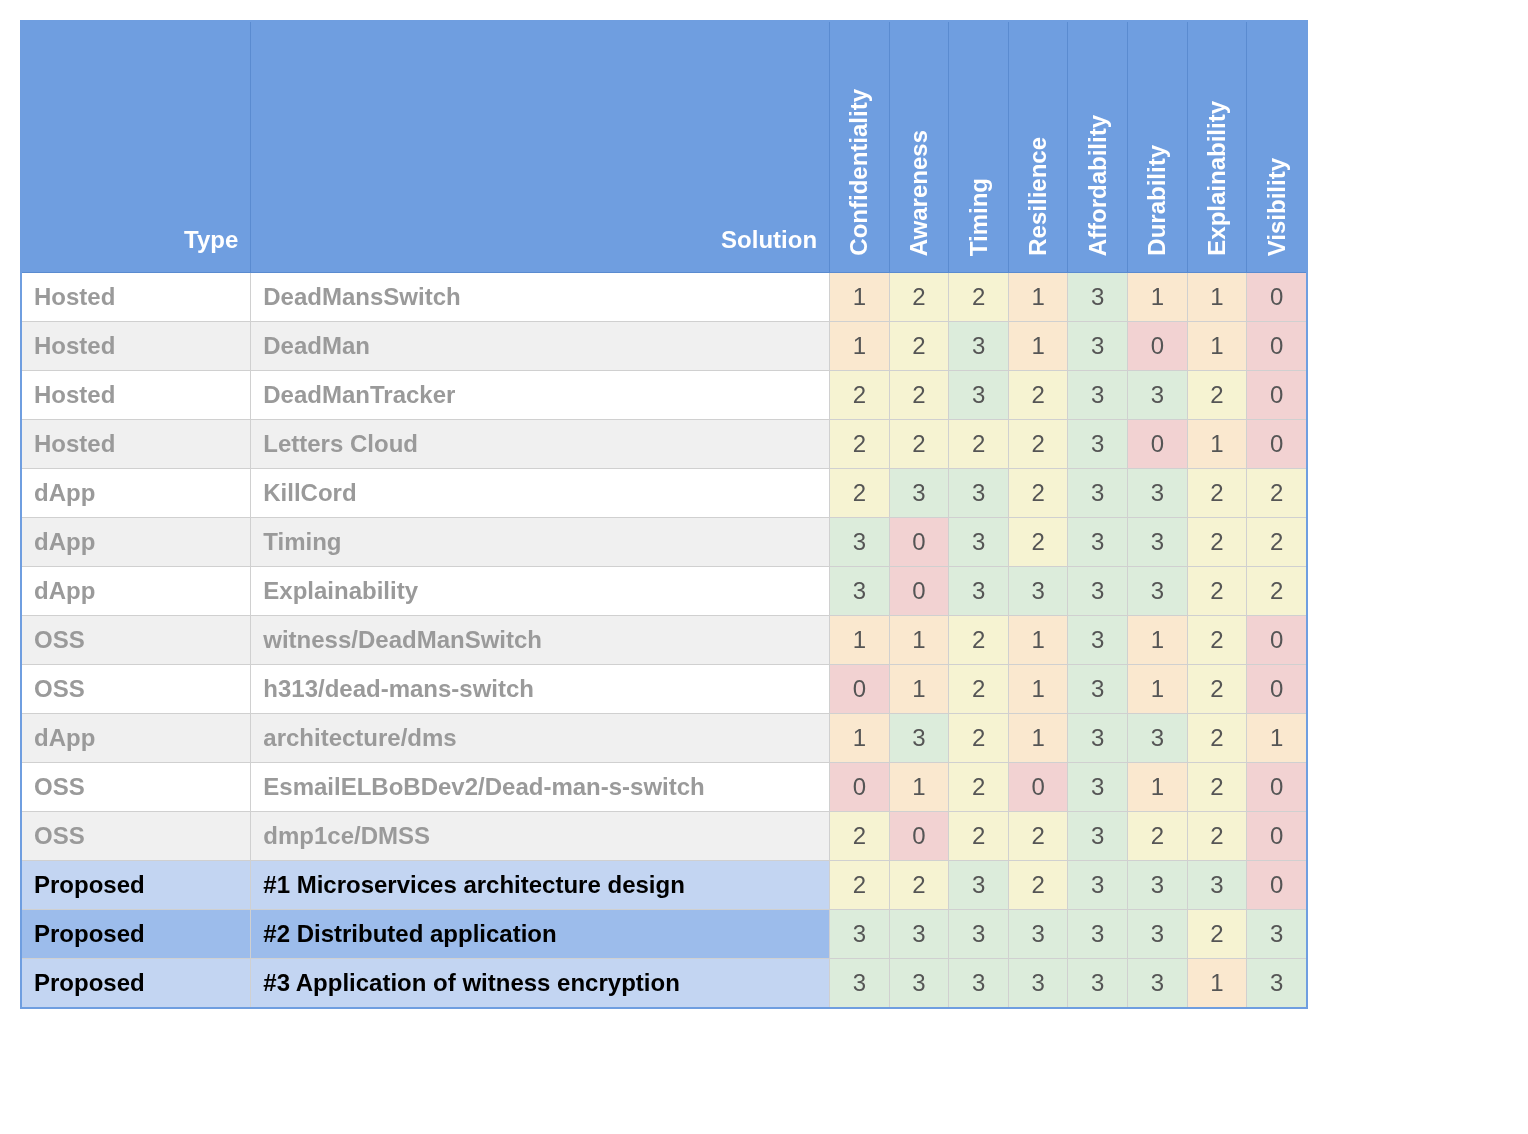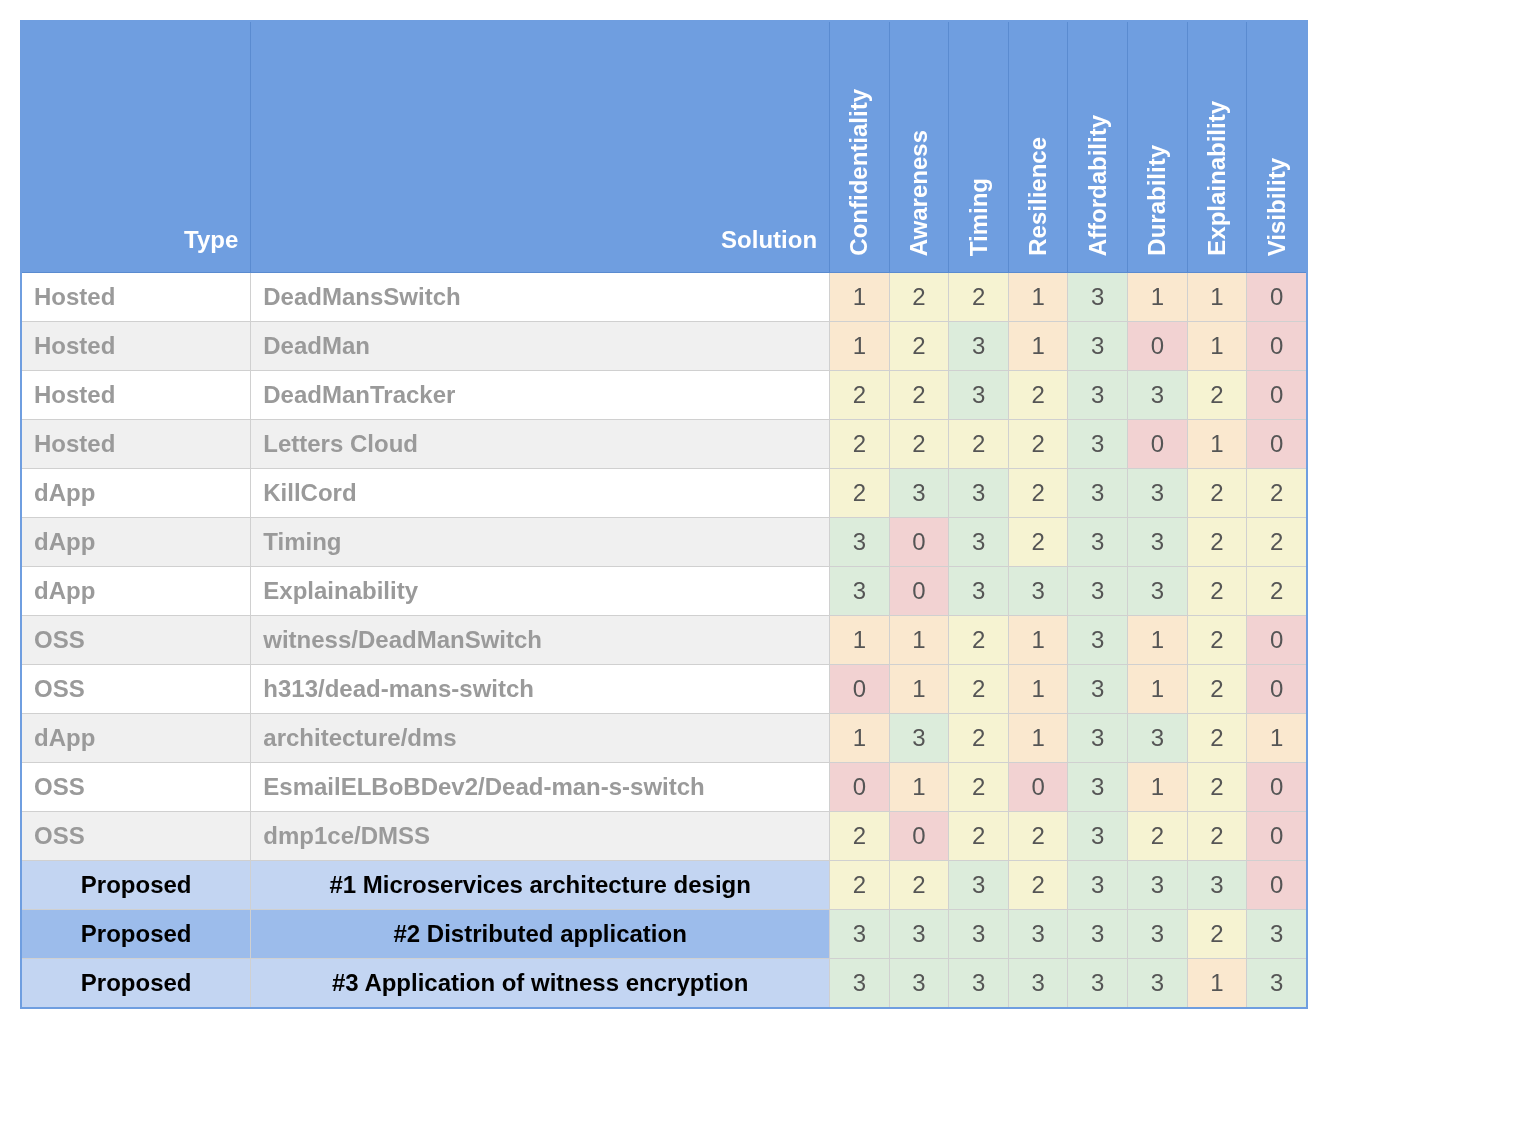--- a/index.html
+++ b/index.html
@@ -63,21 +63,21 @@
     color: #555;
     padding: 10px 0;
   }
   .s0 { background: #f2d2d2; }
   .s1 { background: #fae8cf; }
   .s2 { background: #f6f3d2; }
   .s3 { background: #dcecdb; }
   tbody tr.proposed td.text {
     color: #000;
   }
-  tbody tr.proposed td.text { background: #c3d5f2; text-align: center; }
+  tbody tr.proposed td.text { background: #c3d5f2; }
   tbody tr.proposed.alt td.text { background: #9cbceb; }
 </style>
 </head>
 <body>
 
 <table class="table">
   <thead>
     <tr class="header-row">
       <th class="col-type">Type</th>
       <th class="col-solution">Solution</th>

